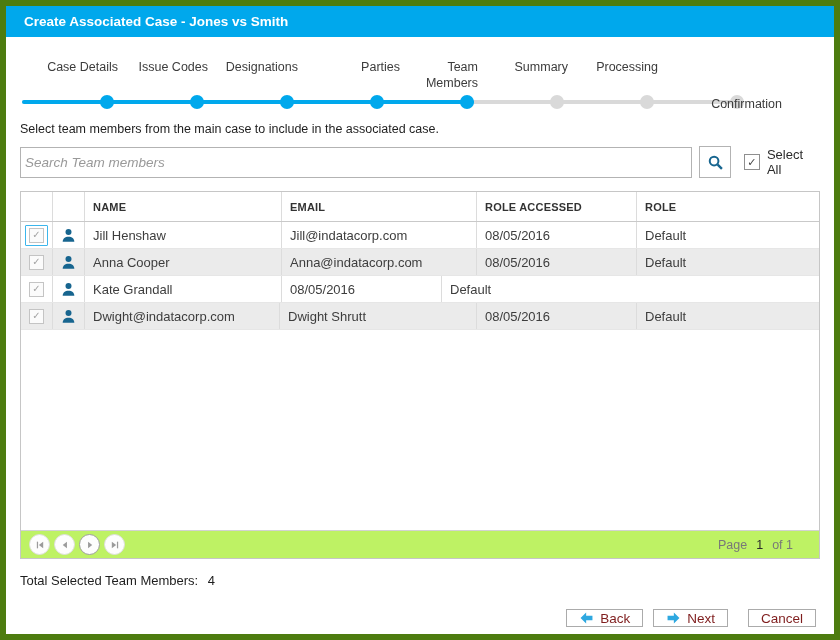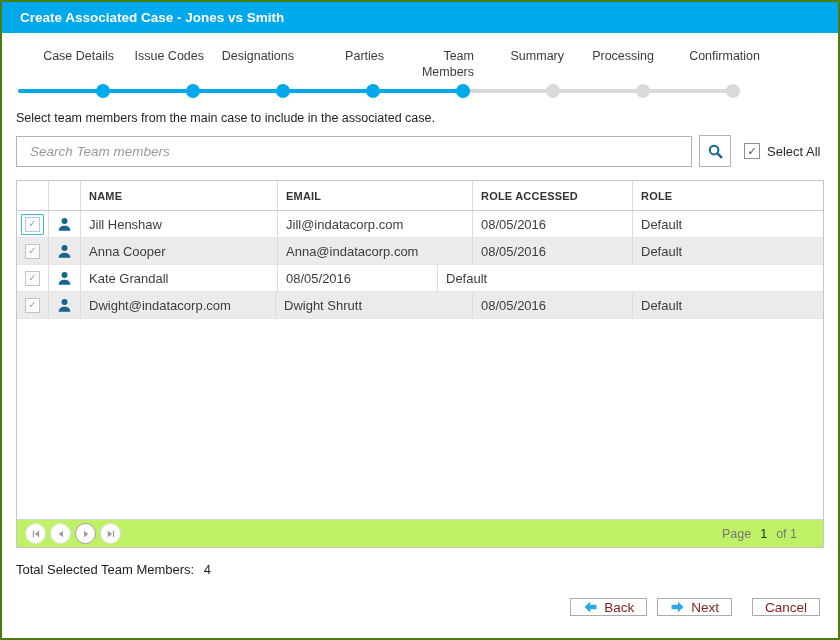--- a/index.html
+++ b/index.html
@@ -1,18 +1,18 @@
 <!DOCTYPE html>
 <html><head>
 <meta charset="utf-8">
 <style>
   html,body { margin:0; padding:0; width:840px; height:640px; overflow:hidden;
               font-family:"Liberation Sans", sans-serif; background:#fff; }
-  .window { width:840px; height:640px; box-sizing:border-box; border:2px solid #4d7c0f;
-            background:#fff; display:flex; flex-direction:column; }
+  .window { width:840px; height:640px; box-sizing:border-box; border:6px solid #4d7c0f;
+            background:#fff; display:flex; flex-direction:column;gap:7px; }
   .titlebar { height:31px; flex:0 0 31px; background:#00a8ec; color:#fff;
               font-size:13.5px; font-weight:700; line-height:31px; padding-left:18px; }
   .content { flex:1; padding:0 14px; position:relative; }
 
   
   .stepper { position:relative; height:62px; margin-top:10px; }
   .step-track { position:absolute; left:2px; width:717px; top:46px; height:4px;
                 background:#d9d9d9; border-radius:2px; }
   .step-progress { position:absolute; left:2px; top:46px; height:4px;
                    background:#00a8ec; border-radius:2px; }
@@ -20,21 +20,21 @@
               background:#d9d9d9; }
   .step-dot.active { background:#00a8ec; }
   .step-label { position:absolute; top:5px; width:78px; text-align:right;
                 font-size:12.5px; color:#3c3c3c; line-height:1.3; }
 
   .instruction { margin-top:6px; font-size:12.5px; color:#1e1e1e; }
 
   
   .search-row { margin-top:10px; display:flex; align-items:center; height:32px; }
   .search-input { width:676px; height:31px; box-sizing:border-box; border:1px solid #b3b3b3;
-                  padding:0 13px; font-size:13.5px; font-family:inherit; color:#333; outline:none; }
+                  padding:0 4px; font-size:13.5px; font-family:inherit; color:#333; outline:none; }
   .search-input::placeholder { color:#999; font-style:italic; }
   .search-btn { width:32px; height:32px; margin-left:7px; border:1px solid #b3b3b3;
                 background:#fff; display:flex; align-items:center; justify-content:center;
                 cursor:pointer; padding:0; }
   .select-all { margin-left:13px; display:flex; align-items:center; font-size:13px; color:#2b2b2b; }
   .cb { width:14px; height:14px; box-sizing:content-box; border:1px solid #8f8f8f; background:#fff;
         display:flex; align-items:center; justify-content:center; font-size:11px; color:#444;
         line-height:1; }
   .select-all .cb { margin-right:7px; }
 
@@ -103,29 +103,29 @@
       <div class="step-track"></div>
       <div class="step-progress" style="width: 452px;"></div>
 
     <div class="step-dot active" style="left: 80px;"></div>
         <div class="step-label" style="left: 20px;">Case Details</div>
         <div class="step-dot active" style="left: 170px;"></div>
         <div class="step-label" style="left: 110px;">Issue Codes</div>
         <div class="step-dot active" style="left: 260px;"></div>
         <div class="step-label" style="left: 200px;">Designations</div>
         <div class="step-dot active" style="left: 350px;"></div>
-        <div class="step-label" style="left: 290px;">Parties</div>
+        <div class="step-label" style="left: 302px;">Parties</div>
         <div class="step-dot active" style="left: 440px;"></div>
         <div class="step-label" style="left: 380px;">Team Members</div>
         <div class="step-dot" style="left: 530px;"></div>
         <div class="step-label" style="left: 470px;">Summary</div>
         <div class="step-dot" style="left: 620px;"></div>
         <div class="step-label" style="left: 560px;">Processing</div>
         <div class="step-dot" style="left: 710px;"></div>
-        <div class="step-label" style="left: 666px;">Confirmation</div>
+        <div class="step-label" style="left: 684px; margin-top: 37px;">Confirmation</div>
       </div>
 
     <div class="instruction">Select team members from the main case to include in the associated case.</div>
 
     <div class="search-row">
       <input class="search-input" type="text" placeholder="Search Team members" style="">
       <button class="search-btn">
         <span style="display:flex">
           <svg width="17" height="17" viewBox="0 0 18 18" fill="none" stroke="#17658f">
             <circle cx="7.5" cy="7.5" r="4.6" stroke-width="2.1"></circle>

